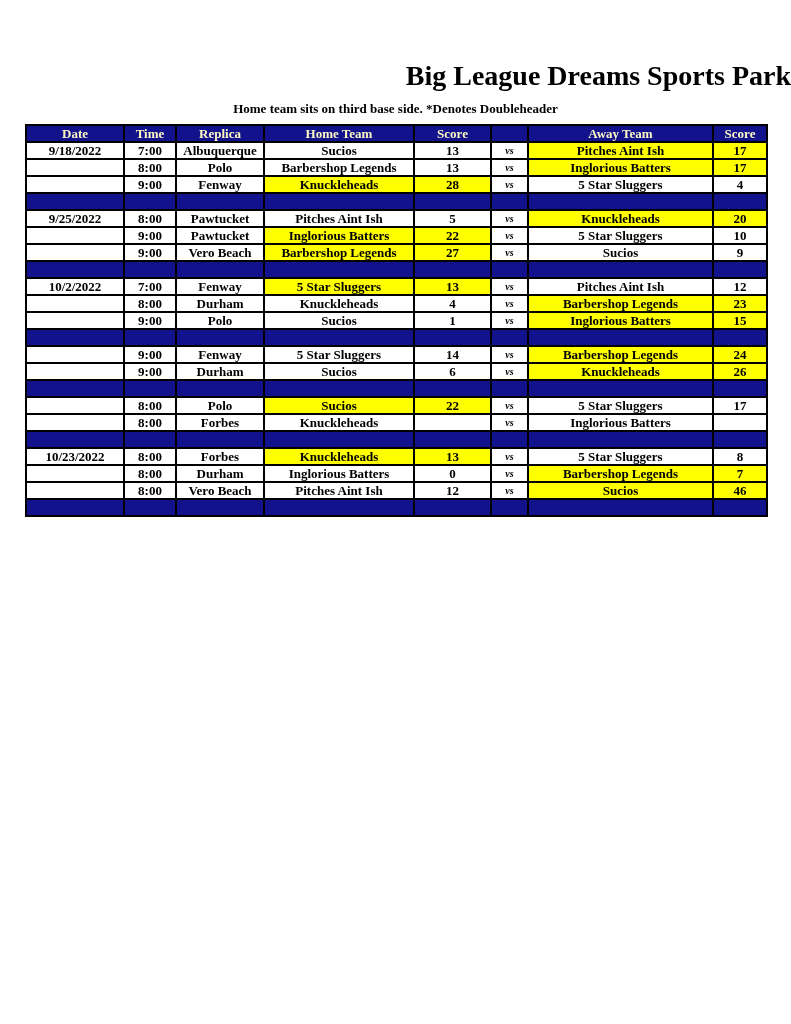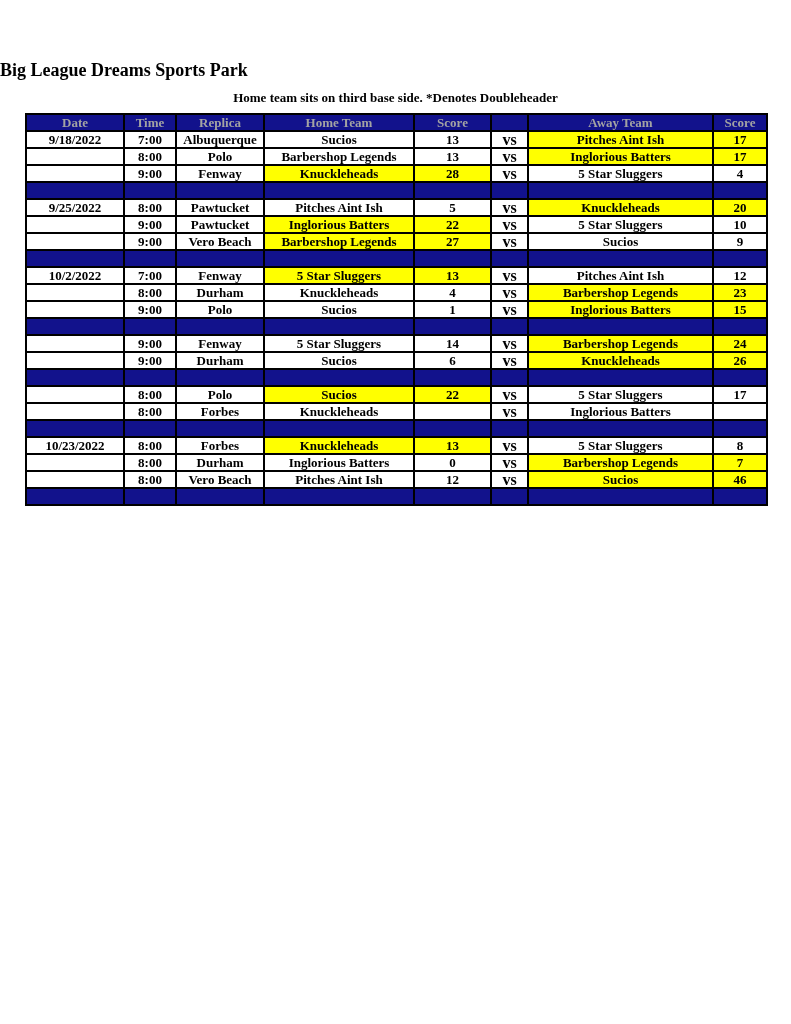--- a/index.html
+++ b/index.html
@@ -7,23 +7,23 @@
   body {
     width: 791px;
     height: 1024px;
     background: #ffffff;
     font-family: "Liberation Serif", serif;
     --navy: #12128c;
     --yellow: #ffff00;
   }
   .page { padding-top: 60px; }
   .title {
-    font-size: 18px;
+    font-size: 28px;
     font-weight: bold;
-    text-align: left;
+    text-align: right;
     margin: 0;
     line-height: 1.15;
   }
   .subtitle {
     font-size: 19px;
     font-weight: bold;
     text-align: center;
     margin: 4px 0 0 0;
     line-height: 1.1;
   }
@@ -45,24 +45,24 @@
     height: 17px;
     text-align: center;
     font-weight: bold;
     font-size: 13px;
     line-height: 15px;
     overflow: hidden;
     white-space: nowrap;
   }
   .schedule th {
     background: var(--navy);
-    color: #a3a3a3;
+    color: #fef9c3;
   }
   tr.sep td { background: var(--navy); }
-  td.col-vs { font-size: 16px; }
+  td.col-vs { font-style: italic; font-size: 10px; }
   td.win { background: var(--yellow); }
 </style>
 </head>
 <body style="--navy: #12128c; --yellow: #ffff00;">
 
 <div class="page">
   <h1 class="title">Big League Dreams Sports Park</h1>
   <div class="note">Home team sits on third base side.  *Denotes Doubleheader</div>
 
   <table class="schedule">

